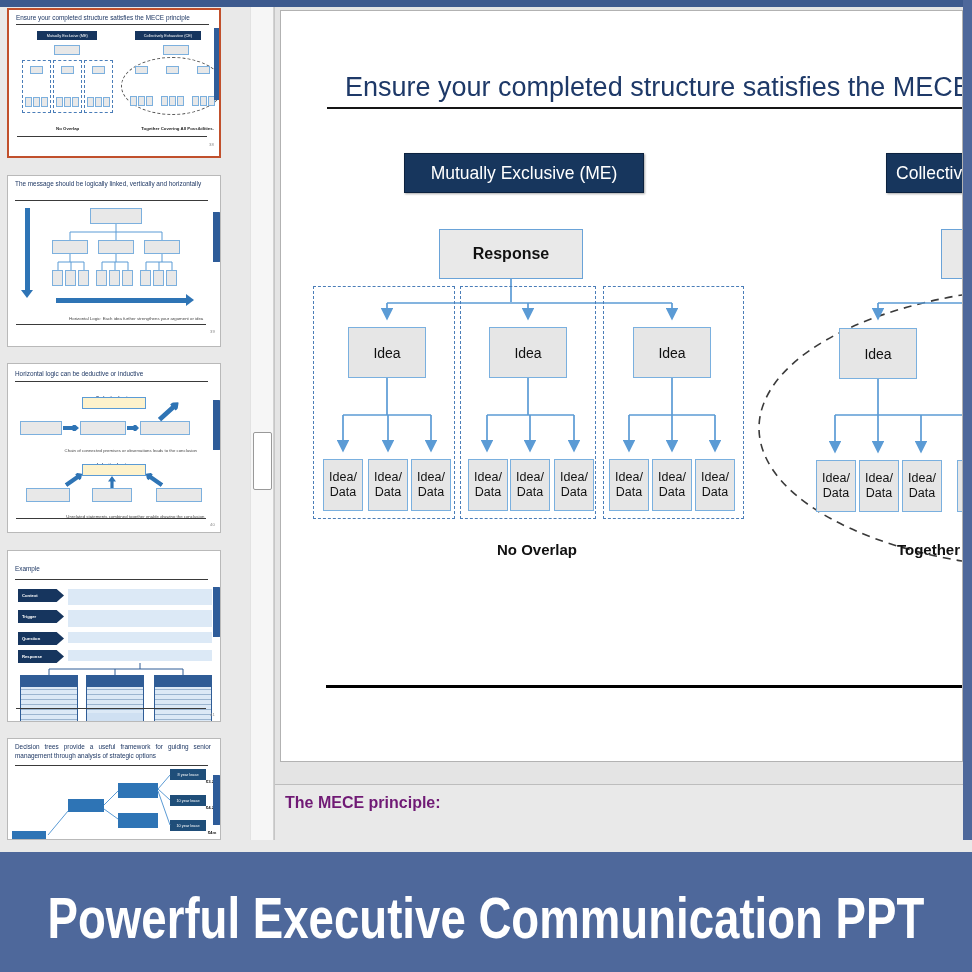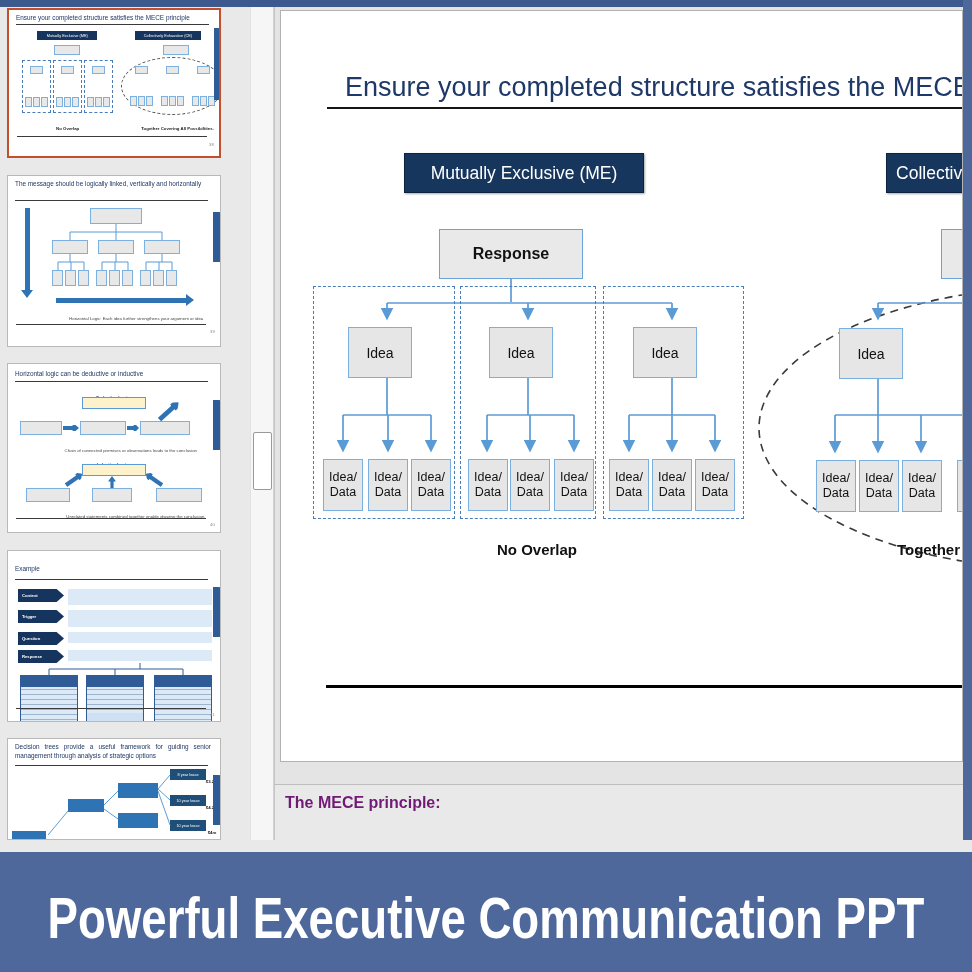--- a/index.html
+++ b/index.html
@@ -69,21 +69,21 @@
   .hdr { position:absolute; top:142px; height:40px; background:#17365d; border:1px solid #0c223f;
          box-shadow:1px 1px 2px rgba(0,0,0,.35); color:#fff; font-size:17.5px;
          display:flex; align-items:center; justify-content:center; z-index:2; white-space:nowrap; }
   .hdr.me { left:123px; width:240px; }
   .hdr.ce { left:605px; width:240px; }
   .resp { position:absolute; top:218px; width:144px; height:50px; background:#e9e9e9; border:1px solid #6aa3d8;
           display:flex; align-items:center; justify-content:center; font-size:16px; font-weight:bold; color:#111; z-index:2; }
   .resp.me { left:158px; }  .resp.ce { left:660px; }
   .grp { position:absolute; top:275px; height:233px; border:1.6px dashed #4a7db8; z-index:1; }
   .g1 { left:32px;  width:142px; } .g2 { left:179px; width:136px; } .g3 { left:322px; width:141px; }
-  .idea { position:absolute; top:316px; width:64px; height:51px; background:#e6e6e6; border:1.3px solid #7ab0df;
+  .idea { position:absolute; top:316px; width:78px; height:51px; background:#e6e6e6; border:1.3px solid #7ab0df;
           display:flex; align-items:center; justify-content:center; font-size:14px; color:#111; z-index:2; }
   .id { position:absolute; top:448px; width:40px; height:52px; background:#e6e6e6; border:1.3px solid #7ab0df;
         display:flex; flex-direction:column; align-items:center; justify-content:center;
         font-size:12.5px; line-height:1.18; color:#111; z-index:2; }
   .id.ce-row { top:449px; }
   .s-cap { position:absolute; top:530px; font-size:15px; font-weight:bold; color:#111; z-index:2; }
   .s-cap.me { left:156px; width:200px; text-align:center; }
   .s-cap.ce { left:616px; white-space:nowrap; }
   .s-foot { position:absolute; left:45px; top:674px; width:650px; height:3px; background:#000; }
   .conn { position:absolute; left:0; top:0; z-index:1; }

